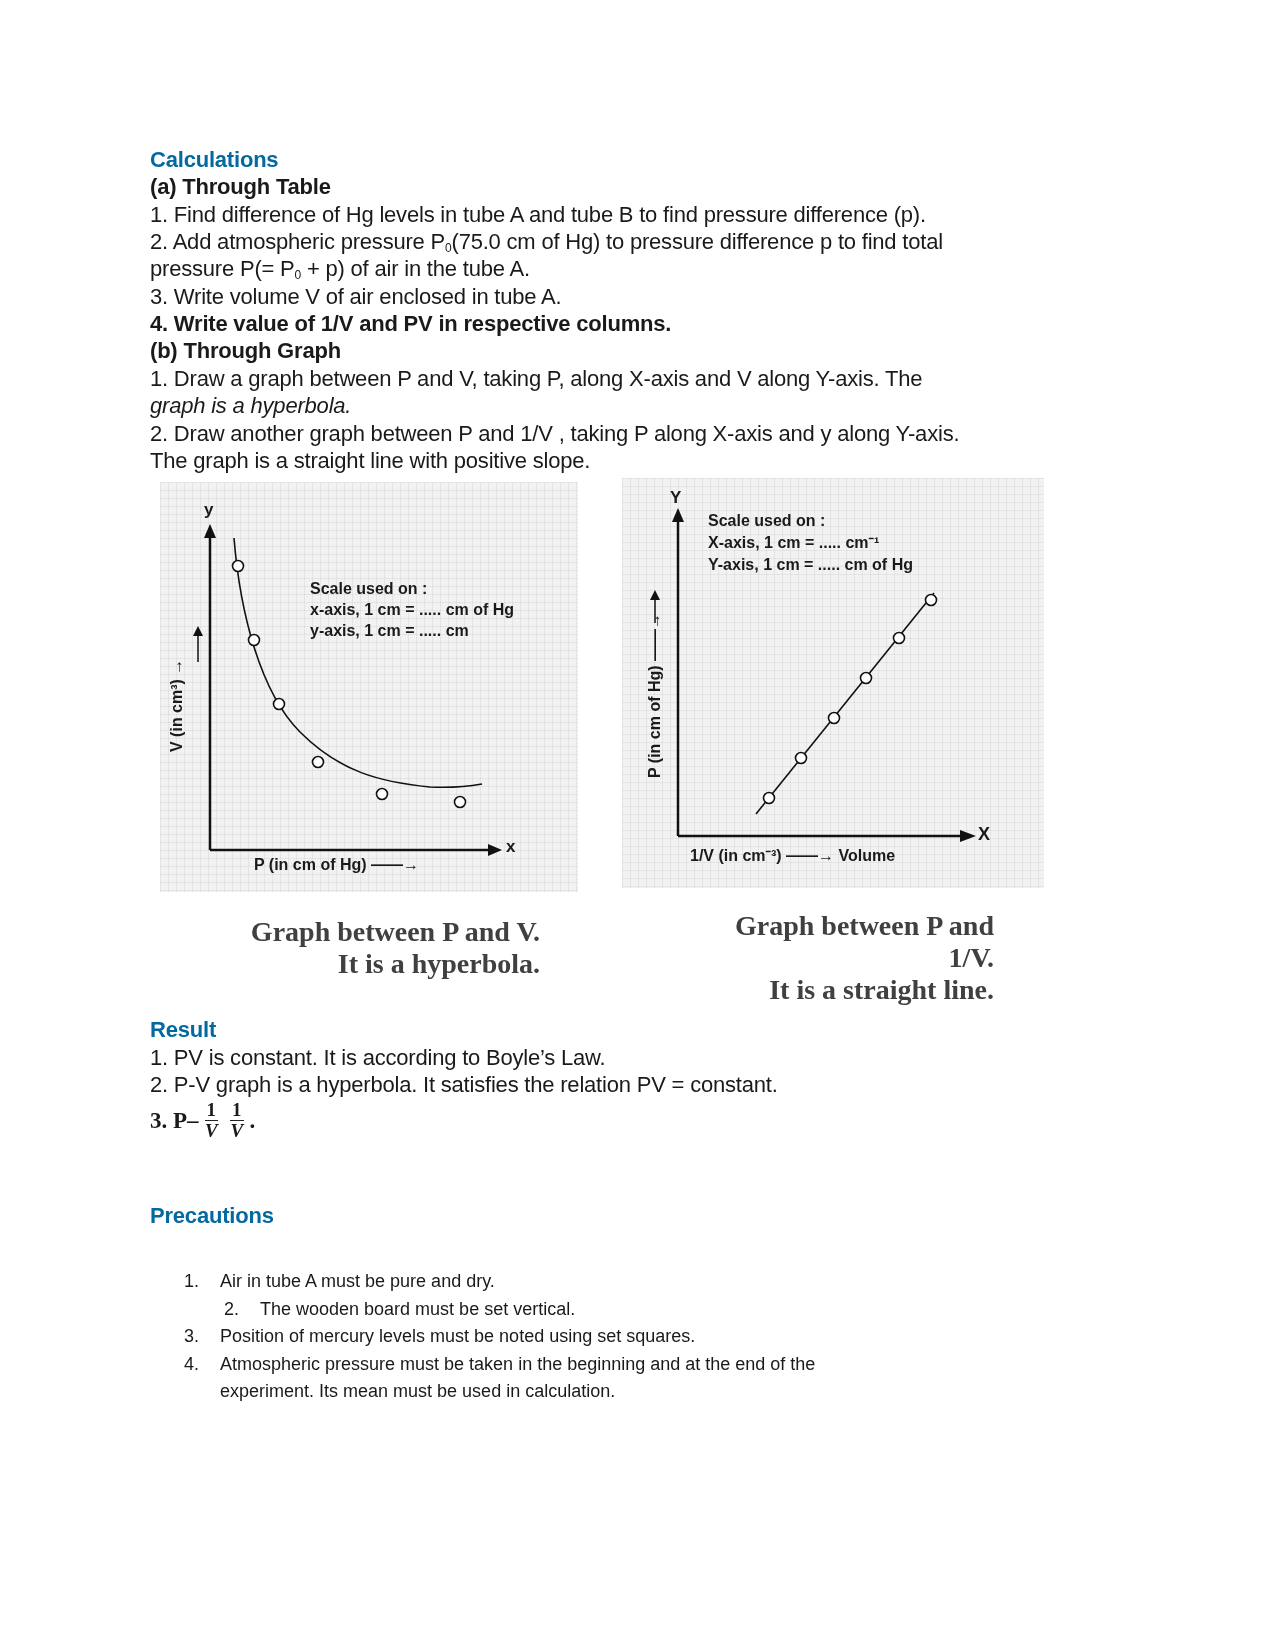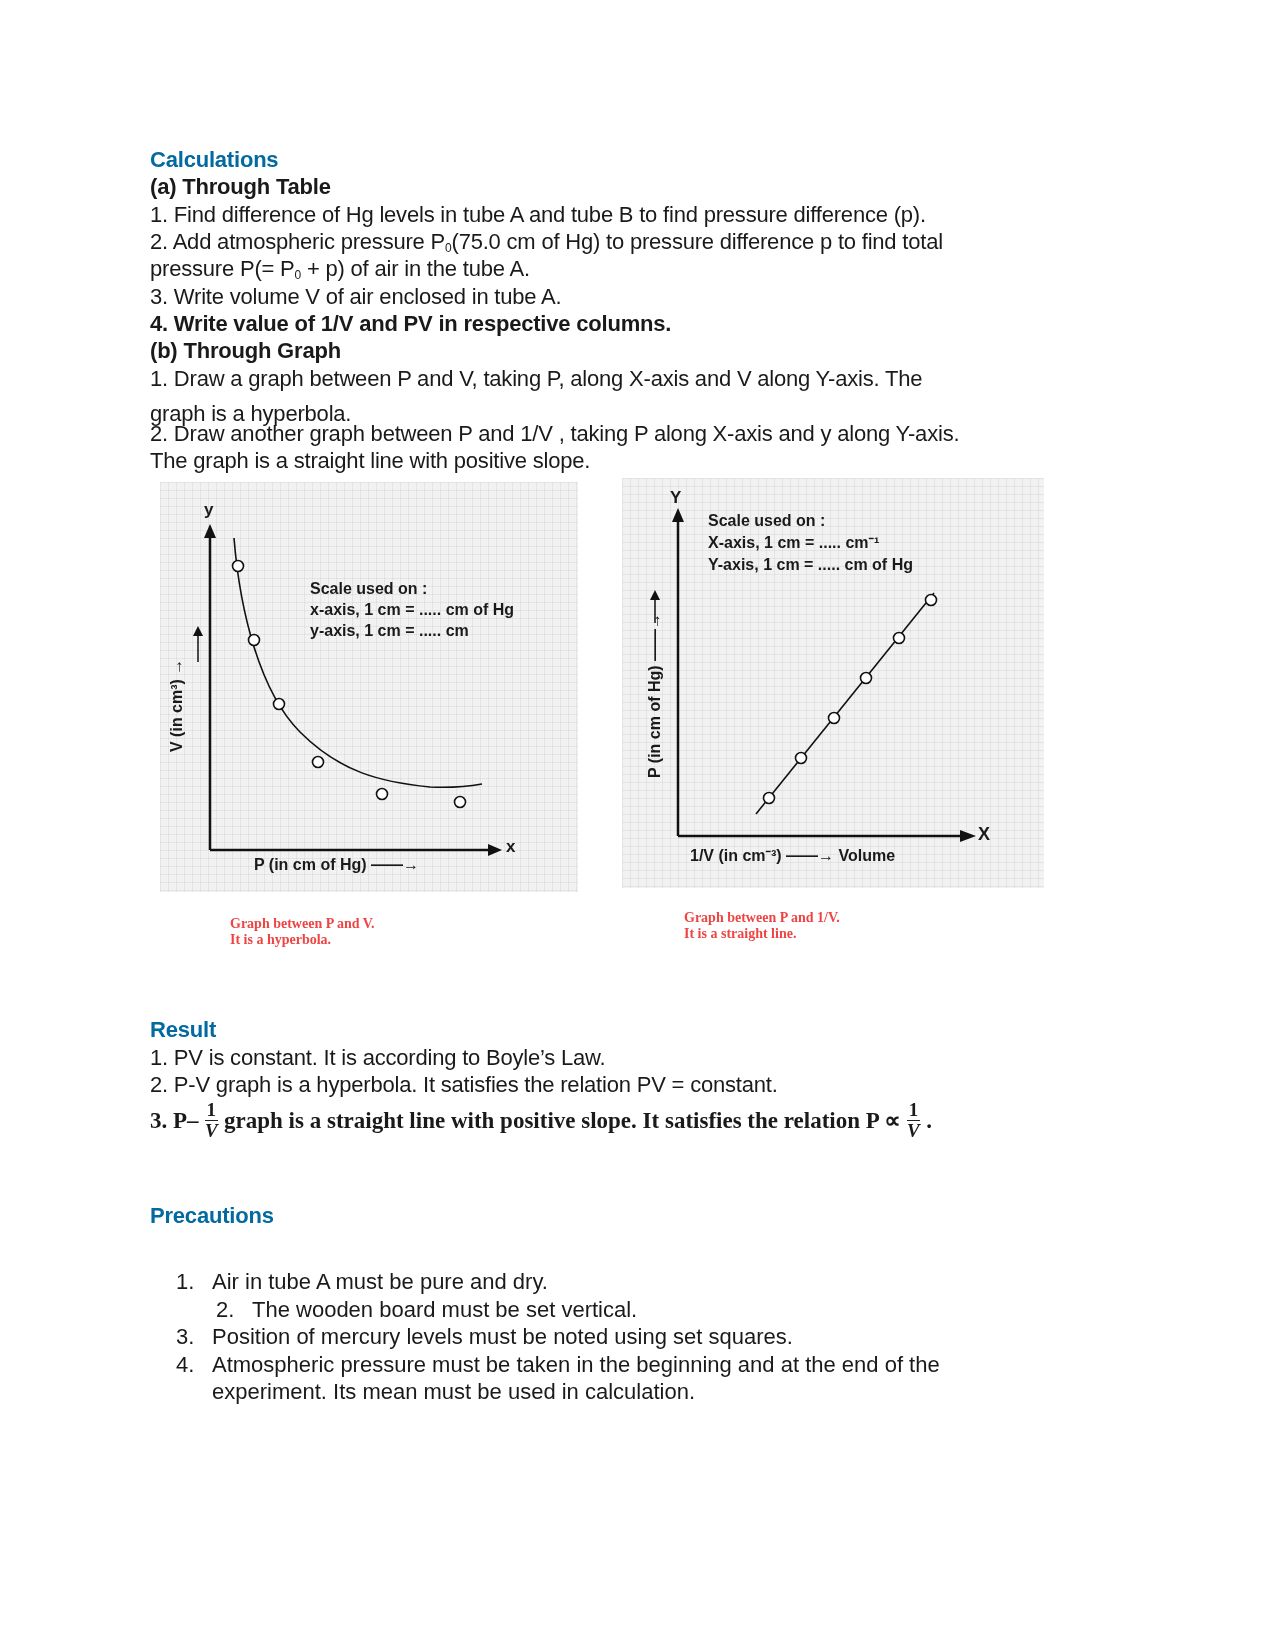--- a/index.html
+++ b/index.html
@@ -5,41 +5,41 @@
   html, body { margin:0; padding:0; background:#ffffff; }
   body { width:1275px; height:1650px; position:relative; overflow:hidden;
          font-family:"Liberation Sans", sans-serif; color:#1a1a1a; }
   .abs { position:absolute; }
   .line { position:absolute; left:150px; font-size:22px; line-height:27px; white-space:nowrap; letter-spacing:-0.2px; }
   .heading-blue { color:#0369a1; font-weight:bold; font-size:22px; }
   .heading-bold { font-weight:bold; }
   sub.tiny { font-size:12px; vertical-align:-3px; }
   .fig { position:absolute; background:#f2f2f2; }
   .fig svg { display:block; }
-  .caption { position:absolute; font-family:"Liberation Serif", serif; font-size:14px; font-weight:bold; text-align:left; color:#ef4444; }
+  .caption { position:absolute; font-family:"Liberation Serif", serif; font-size:28px; font-weight:bold; text-align:right; color:#404040; }
   .result3 { position:absolute; left:150px; top:1148px; font-family:"Liberation Serif", serif; font-size:23px; font-weight:bold; white-space:nowrap; display:flex; align-items:center; }
   .frac { display:inline-flex; flex-direction:column; align-items:center; margin:0 6px; font-size:19px; line-height:20px; }
   .frac .num { border-bottom:1.5px solid #222; padding:0 2px; }
   .frac .den { font-style:italic; }
-  .prec-item { position:absolute; left:176px; font-size:22px; line-height:27px; white-space:nowrap; }
+  .prec-item { position:absolute; left:184px; font-size:18px; line-height:27px; white-space:nowrap; }
   .prec-item .n { display:inline-block; width:36px; }
 </style>
 </head>
 <body>
 
 <div class="line heading-blue" style="top:146px;">Calculations</div>
 <div class="line heading-bold" style="top:173px;">(a) Through Table</div>
 <div class="line" style="top:201px;">1. Find difference of Hg levels in tube A and tube B to find pressure difference (p).</div>
 <div class="line" style="top:228px;"><span>2. Add atmospheric pressure P</span><sub class="tiny">0</sub><span>(75.0 cm of Hg) to pressure difference p to find total</span></div>
 <div class="line" style="top:255px;text-align:right;"><span>pressure P(= P</span><sub class="tiny">0</sub><span> + p) of air in the tube A.</span></div>
 <div class="line" style="top:283px;">3. Write volume V of air enclosed in tube A.</div>
 <div class="line" style="top:310px;font-weight:bold;">4. Write value of 1/V and PV in respective columns.</div>
 <div class="line heading-bold" style="top:337px;">(b) Through Graph</div>
 <div class="line" style="top:365px;">1. Draw a graph between P and V, taking P, along X-axis and V along Y-axis. The</div>
-<div class="line" style="top:400px;">graph is a hyperbola.</div>
+<div class="line" style="top:392px;font-style:italic;">graph is a hyperbola.</div>
 <div class="line" style="top:420px;">2. Draw another graph between P and 1/V , taking P along X-axis and y along Y-axis.</div>
 <div class="line" style="top:447px;">The graph is a straight line with positive slope.</div>
 
 <div class="fig" style="left:160px; top:482px; width:418px; height:410px;">
   <svg width="418" height="410" viewBox="0 0 418 410">
     <defs>
       <pattern id="gridL" width="8" height="8" patternUnits="userSpaceOnUse">
         <path d="M8 0 L0 0 0 8" fill="none" stroke="#c9c9c9" stroke-width="0.7"></path>
       </pattern>
     </defs>
@@ -120,21 +120,20 @@
 
 <div class="line heading-blue" style="top:1016px;">Result</div>
 <div class="line" style="top:1044px;">1. PV is constant. It is according to Boyle’s Law.</div>
 <div class="line" style="top:1071px;">2. P-V graph is a hyperbola. It satisfies the relation PV = constant.</div>
 <div class="result3" style="top:1100px;">
   <span style="font-style:normal;">3. P–</span>
   <span class="frac">
       <span class="num">1</span>
       <span class="den">V</span>
     </span>
-  <span> graph is a straight line with positive slope. It satisfies the relation P ∝</span>
   <span class="frac">
       <span class="num">1</span>
       <span class="den">V</span>
     </span>
   <span>.</span>
 </div>
 
 <div class="line heading-blue" style="top:1202px;">Precautions</div>
 <div class="prec-item" style="top:1268px;"><span class="n">1.</span><span>Air in tube A must be pure and dry.</span></div>
 <div class="prec-item" style="top:1296px;margin-left:40px;"><span class="n">2.</span><span>The wooden board must be set vertical.</span></div>

